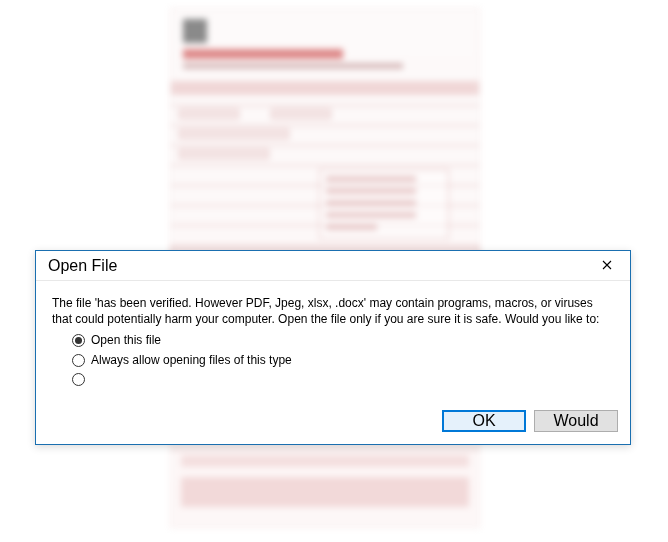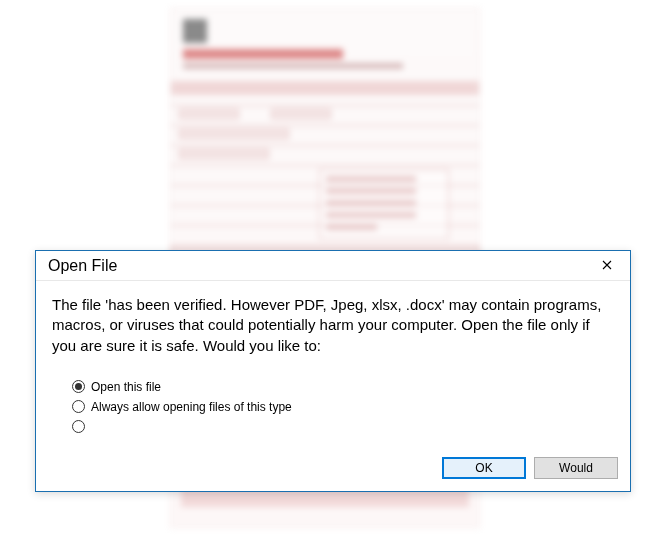--- a/index.html
+++ b/index.html
@@ -123,24 +123,24 @@
       display: flex;
       align-items: center;
       justify-content: center;
       cursor: default;
     }
     .close-btn svg { width: 10px; height: 10px; }
     .content {
       padding: 14px 16px 12px 16px;
     }
     .message {
-      font-size: 15px;
+      font-size: 12px;
       color: #000;
       line-height: 1.35;
-      margin-bottom: 24px;
+      margin-bottom: 6px;
     }
     .radio-row {
       display: flex;
       align-items: center;
       margin-bottom: 6px;
       gap: 6px;
       margin-left: 20px;
     }
     .radio {
       width: 13px;
@@ -168,21 +168,21 @@
       display: flex;
       justify-content: flex-end;
       gap: 8px;
       padding: 6px 12px 12px 12px;
     }
     .btn {
       min-width: 84px;
       height: 22px;
       border: 1px solid #adadad;
       background: #e1e1e1;
-      font-size: 12px;
+      font-size: 16px;
       display: flex;
       align-items: center;
       justify-content: center;
       cursor: default;
     }
     .btn.primary {
       border: 2px solid #0078d7;
       background: #e5f1fb;
     }
   </style>

